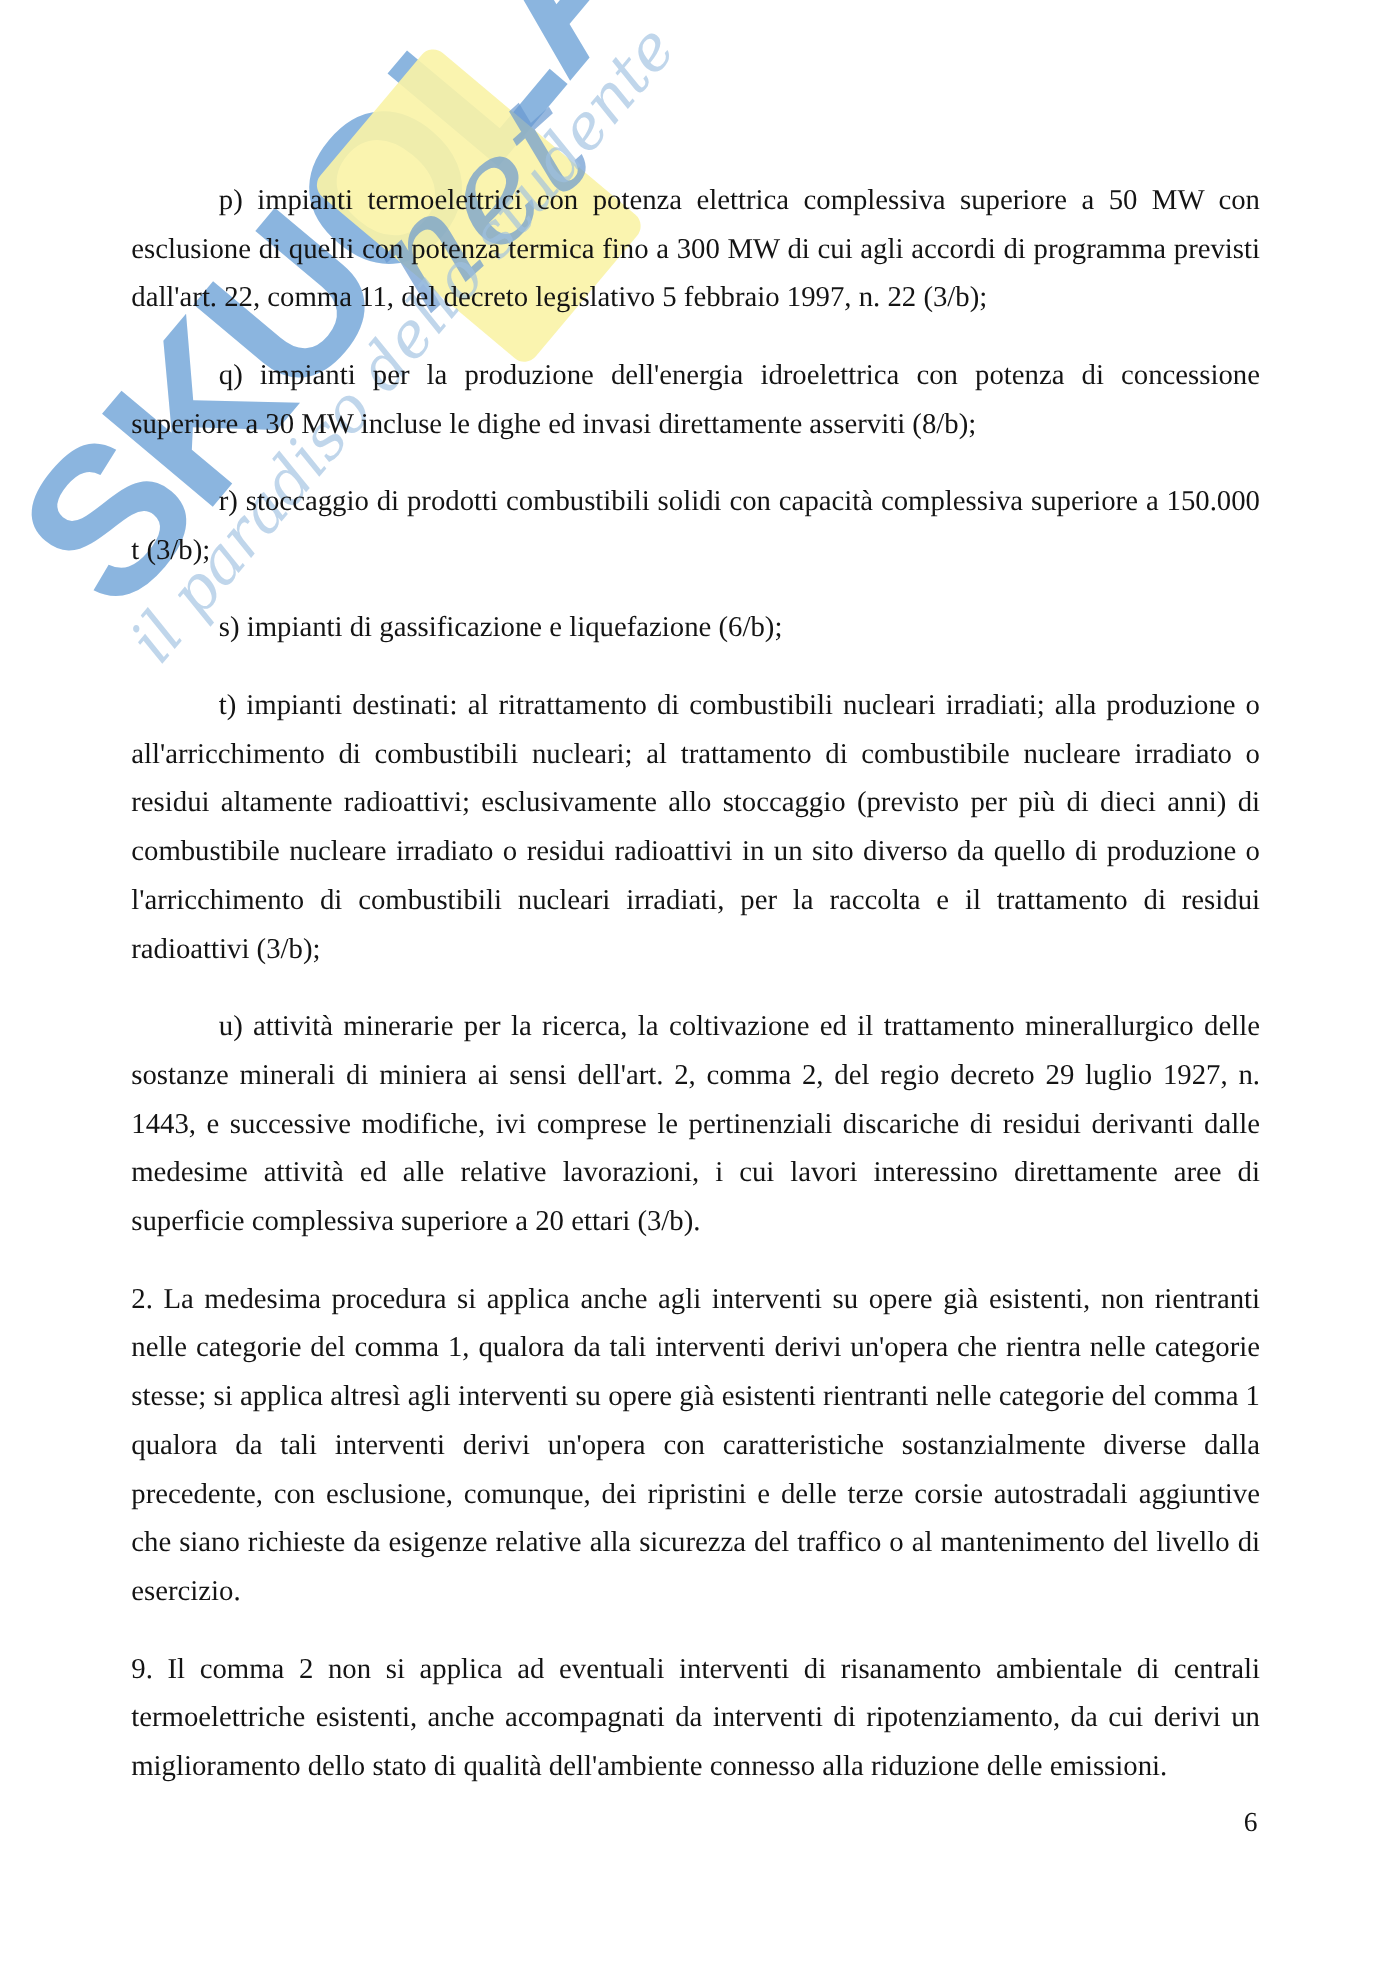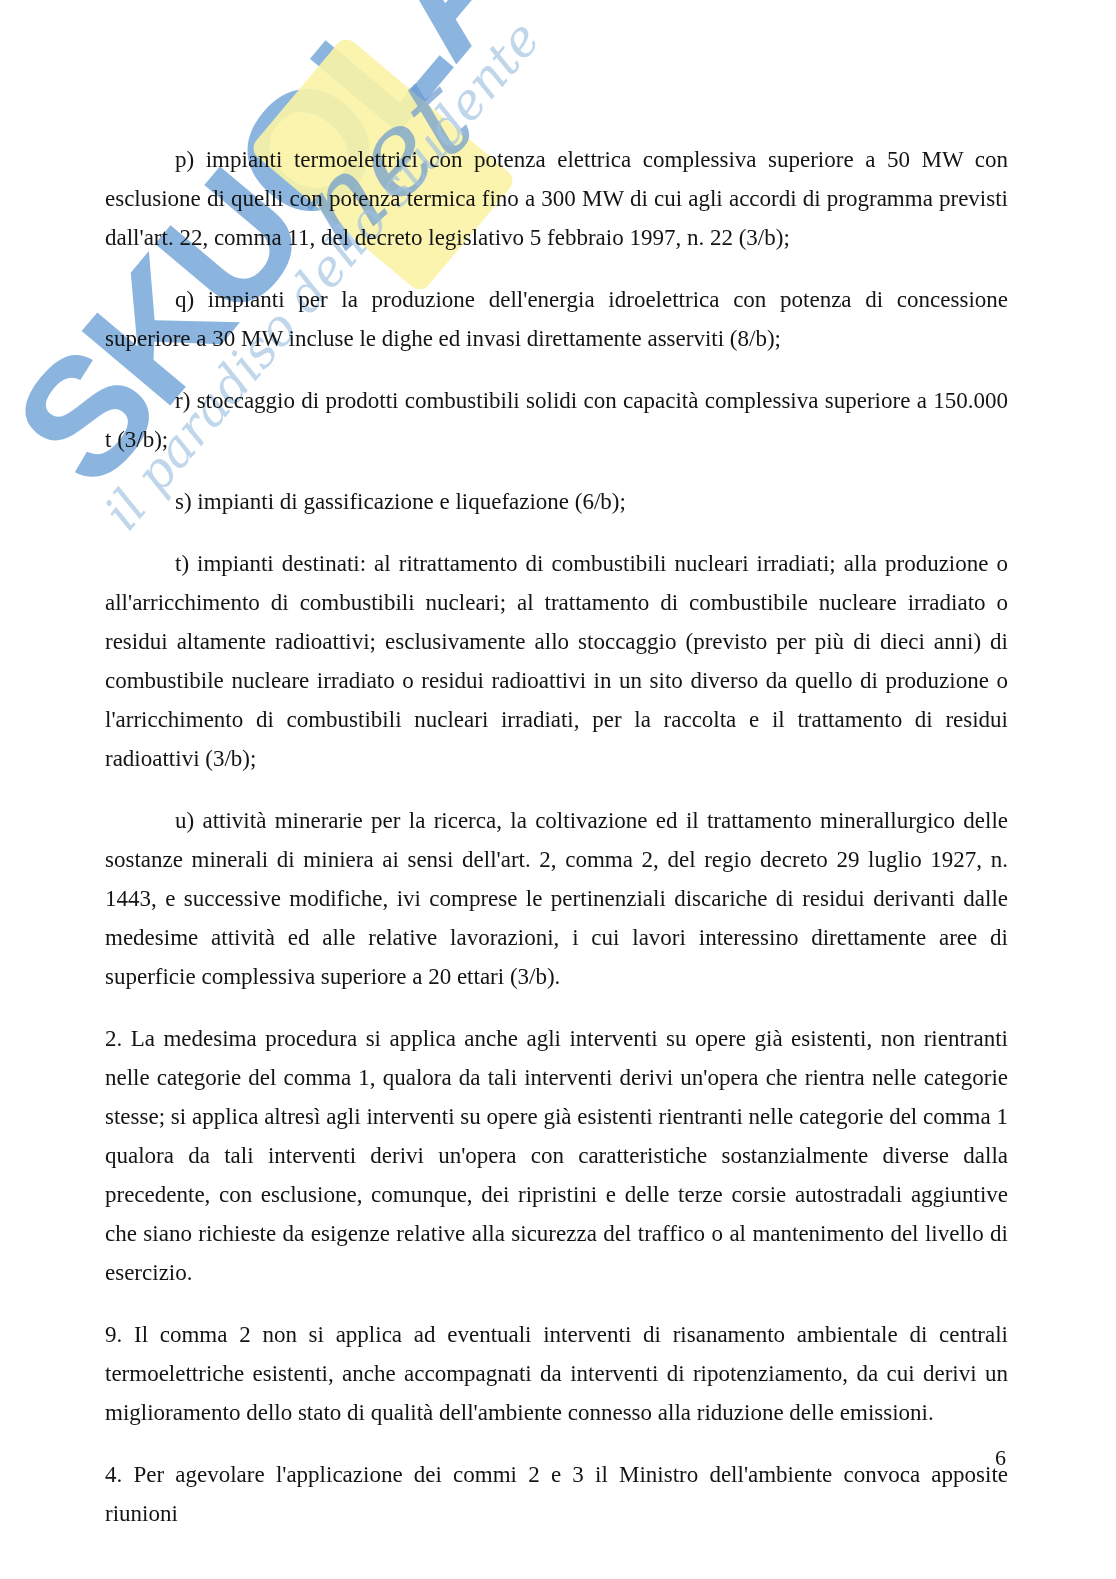--- a/index.html
+++ b/index.html
@@ -112,16 +112,15 @@
 
 <div class="page-content">
   <p class="para indent">p) impianti termoelettrici con potenza elettrica complessiva superiore a 50 MW con esclusione di quelli con potenza termica fino a 300 MW di cui agli accordi di programma previsti dall'art. 22, comma 11, del decreto legislativo 5 febbraio 1997, n. 22 (3/b);</p>
   <p class="para indent">q) impianti per la produzione dell'energia idroelettrica con potenza di concessione superiore a 30 MW incluse le dighe ed invasi  direttamente asserviti (8/b);</p>
   <p class="para indent">r) stoccaggio di prodotti combustibili solidi con capacità complessiva superiore a 150.000 t (3/b);</p>
   <p class="para indent">s) impianti di gassificazione e liquefazione (6/b);</p>
   <p class="para indent">t) impianti destinati: al ritrattamento di combustibili nucleari irradiati; alla produzione o all'arricchimento di combustibili nucleari; al trattamento di combustibile nucleare irradiato o residui altamente radioattivi; esclusivamente allo stoccaggio (previsto per più di dieci anni) di combustibile nucleare irradiato o residui radioattivi in un sito diverso da quello di produzione o l'arricchimento di combustibili nucleari  irradiati, per la raccolta e il trattamento di residui radioattivi (3/b);</p>
   <p class="para indent">u) attività minerarie per la ricerca, la coltivazione ed il trattamento minerallurgico delle sostanze minerali di miniera ai sensi dell'art. 2, comma 2, del regio decreto 29 luglio 1927, n. 1443, e successive modifiche, ivi comprese le pertinenziali discariche di residui derivanti dalle medesime attività ed alle relative lavorazioni, i cui lavori interessino direttamente aree di superficie complessiva superiore a 20 ettari (3/b).</p>
   <p class="para">2. La medesima procedura si applica anche agli interventi su opere già esistenti, non rientranti nelle categorie del comma 1, qualora da tali interventi derivi un'opera che rientra nelle categorie stesse; si applica altresì agli interventi su opere già esistenti rientranti nelle categorie del comma 1 qualora da tali interventi derivi un'opera con caratteristiche sostanzialmente diverse dalla precedente, con esclusione, comunque, dei ripristini e delle terze corsie autostradali aggiuntive che siano richieste da esigenze relative alla sicurezza del traffico o al mantenimento del livello di esercizio.</p>
   <p class="para">9. Il comma 2 non si applica ad eventuali interventi di risanamento ambientale di centrali termoelettriche esistenti, anche accompagnati da interventi di ripotenziamento, da cui derivi un miglioramento dello stato di qualità dell'ambiente connesso alla riduzione delle emissioni.</p>
-  <p class="para">4. Per agevolare l'applicazione dei commi 2 e 3 il Ministro dell'ambiente convoca apposite riunioni</p>
 </div>
 
 <div class="page-number">6</div>
 
 </body></html>

